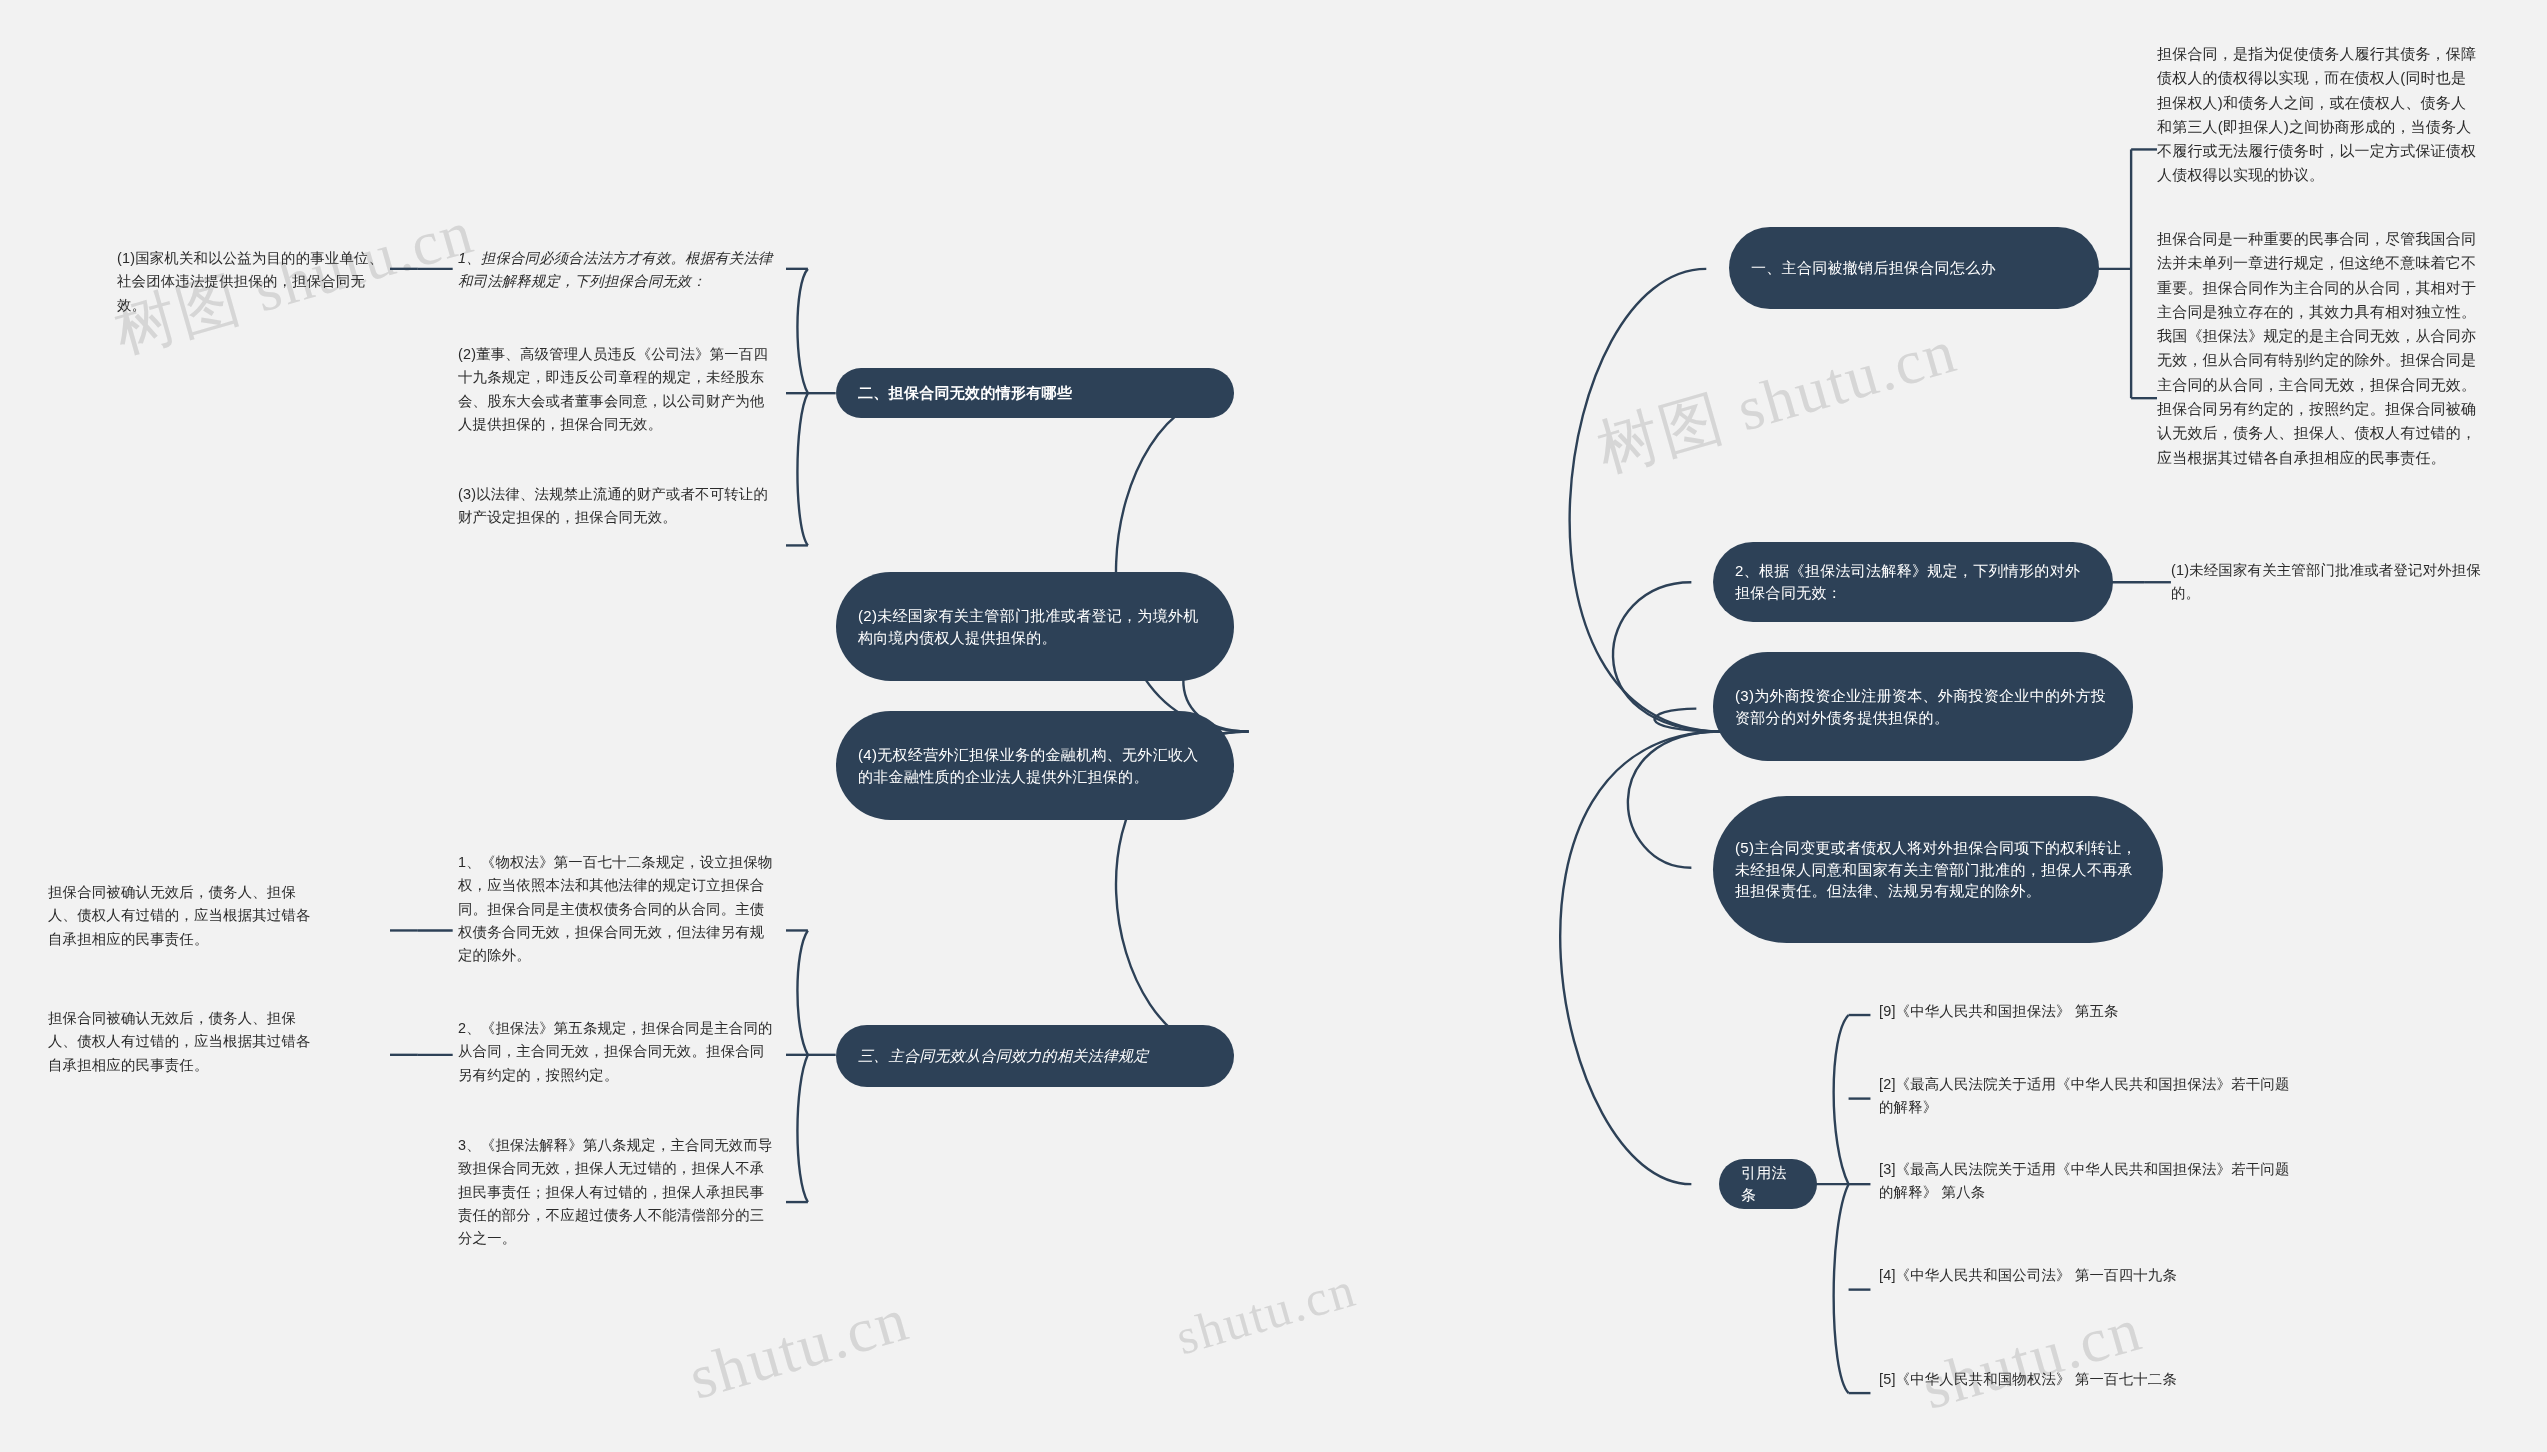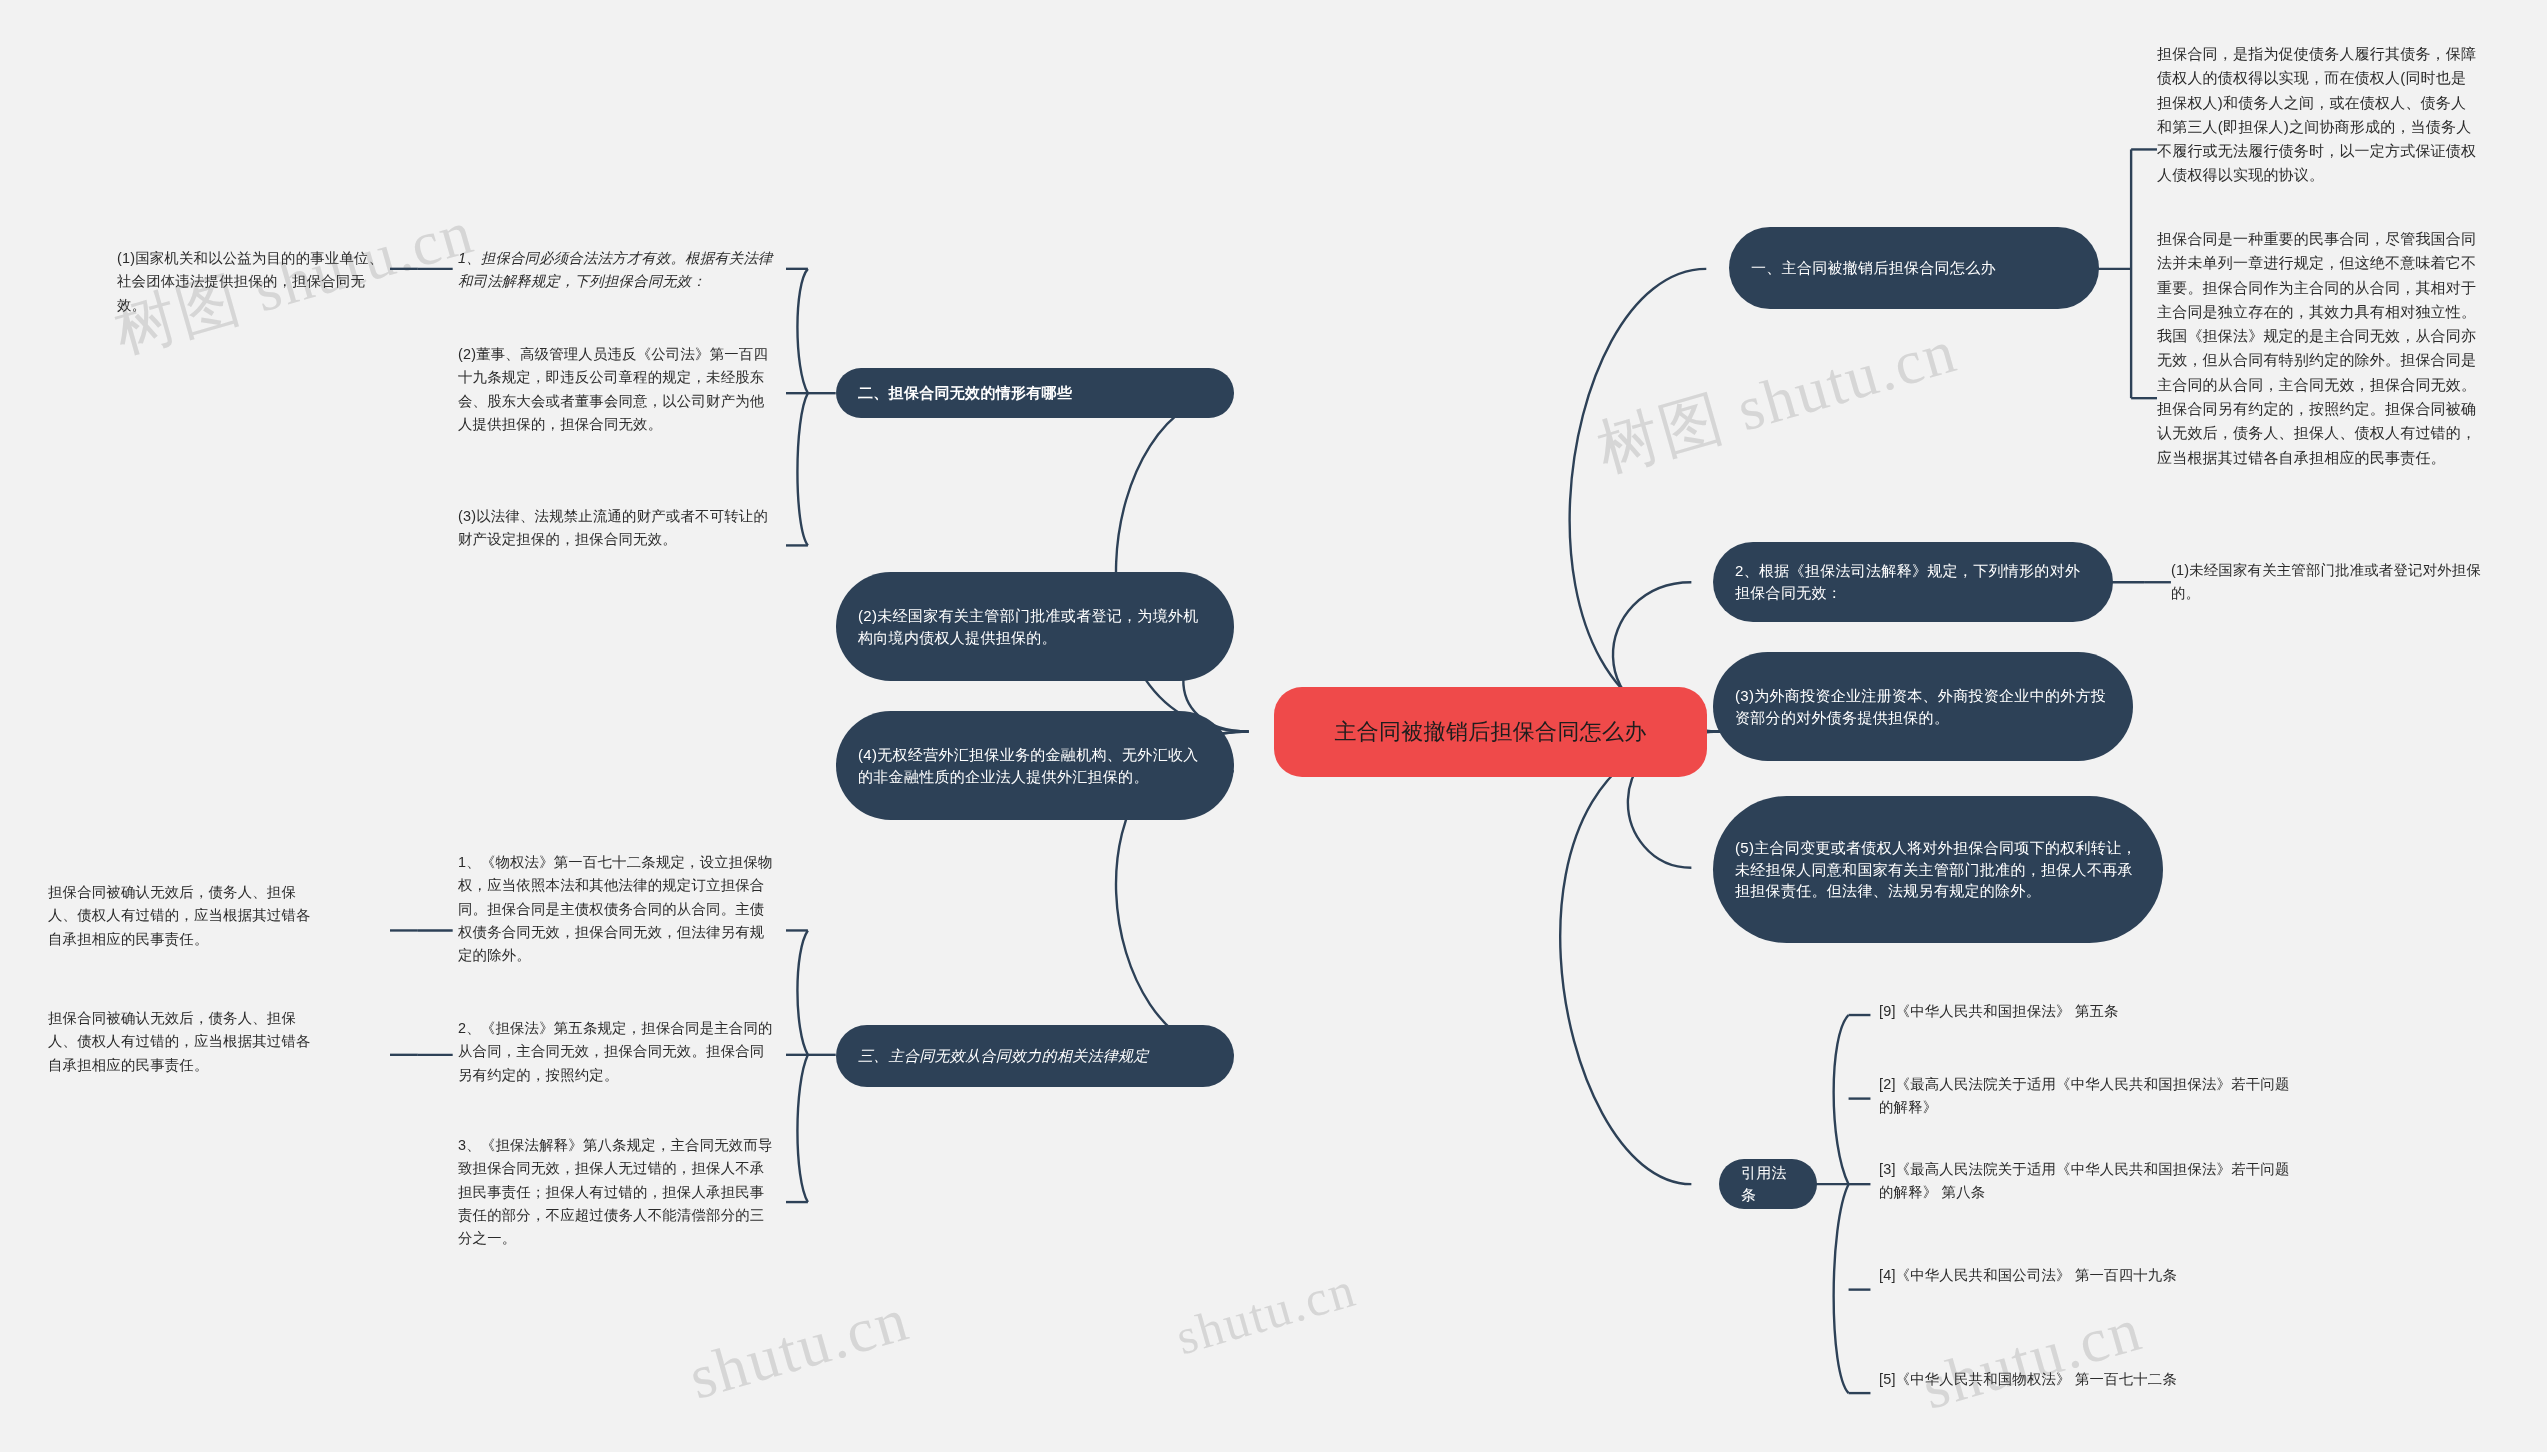--- a/index.html
+++ b/index.html
@@ -130,21 +130,20 @@
       <path d="M812,1060 L790,1060"></path>
       <path d="M812,1208 L790,1208"></path>
 
       <path d="M455,935 L420,935"></path>
       <path d="M420,935 L392,935"></path>
       <path d="M455,1060 L420,1060"></path>
       <path d="M420,1060 L392,1060"></path>
     </g>
   </svg>
 
-  <div class="node root" style="left:1274px; top:687px; width:433px; height:90px;">主合同被撤销后担保合同怎么办</div>
 
   <div class="node" style="left:1729px; top:227px; width:370px; height:82px;">一、主合同被撤销后担保合同怎么办</div>
 
   <div class="node" style="left:1713px; top:542px; width:400px; height:80px;">2、根据《担保法司法解释》规定，下列情形的对外担保合同无效：</div>
 
   <div class="node" style="left:1713px; top:652px; width:420px; height:109px;">(3)为外商投资企业注册资本、外商投资企业中的外方投资部分的对外债务提供担保的。</div>
 
   <div class="node" style="left:1713px; top:796px; width:450px; height:147px;">(5)主合同变更或者债权人将对外担保合同项下的权利转让，未经担保人同意和国家有关主管部门批准的，担保人不再承担担保责任。但法律、法规另有规定的除外。</div>
 
   <div class="node" style="left:1719px; top:1159px; width:98px; height:50px; justify-content:center;">引用法条</div>
@@ -164,21 +163,21 @@
   <div class="node" style="left:836px; top:368px; width:398px; height:50px;font-weight:bold;">二、担保合同无效的情形有哪些</div>
 
   <div class="node" style="left:836px; top:572px; width:398px; height:109px;">(2)未经国家有关主管部门批准或者登记，为境外机构向境内债权人提供担保的。</div>
 
   <div class="node" style="left:836px; top:711px; width:398px; height:109px;">(4)无权经营外汇担保业务的金融机构、无外汇收入的非金融性质的企业法人提供外汇担保的。</div>
 
   <div class="node" style="left:836px; top:1025px; width:398px; height:62px;font-style:italic;">三、主合同无效从合同效力的相关法律规定</div>
 
   <div class="leaf small" style="left:458px; top:247px; width:316px;font-style:italic;">1、担保合同必须合法法方才有效。根据有关法律和司法解释规定，下列担保合同无效：</div>
   <div class="leaf small" style="left:458px; top:343px; width:316px;">(2)董事、高级管理人员违反《公司法》第一百四十九条规定，即违反公司章程的规定，未经股东会、股东大会或者董事会同意，以公司财产为他人提供担保的，担保合同无效。</div>
-  <div class="leaf small" style="left:458px; top:483px; width:316px;margin-top:22px;">(3)以法律、法规禁止流通的财产或者不可转让的财产设定担保的，担保合同无效。</div>
+  <div class="leaf small" style="left:458px; top:483px; width:316px;">(3)以法律、法规禁止流通的财产或者不可转让的财产设定担保的，担保合同无效。</div>
 
   <div class="leaf small" style="left:117px; top:247px; width:267px;">(1)国家机关和以公益为目的的事业单位、社会团体违法提供担保的，担保合同无效。</div>
 
   <div class="leaf small" style="left:458px; top:851px; width:316px;">1、《物权法》第一百七十二条规定，设立担保物权，应当依照本法和其他法律的规定订立担保合同。担保合同是主债权债务合同的从合同。主债权债务合同无效，担保合同无效，但法律另有规定的除外。</div>
   <div class="leaf small" style="left:458px; top:1017px; width:316px;">2、《担保法》第五条规定，担保合同是主合同的从合同，主合同无效，担保合同无效。担保合同另有约定的，按照约定。</div>
   <div class="leaf small" style="left:458px; top:1134px; width:316px;">3、《担保法解释》第八条规定，主合同无效而导致担保合同无效，担保人无过错的，担保人不承担民事责任；担保人有过错的，担保人承担民事责任的部分，不应超过债务人不能清偿部分的三分之一。</div>
 
   <div class="leaf small" style="left:48px; top:881px; width:267px;">担保合同被确认无效后，债务人、担保人、债权人有过错的，应当根据其过错各自承担相应的民事责任。</div>
   <div class="leaf small" style="left:48px; top:1007px; width:267px;">担保合同被确认无效后，债务人、担保人、债权人有过错的，应当根据其过错各自承担相应的民事责任。</div>
 

